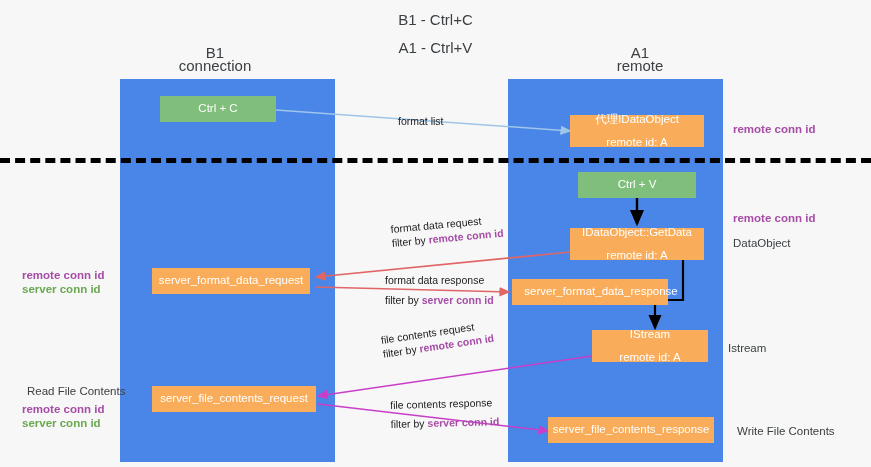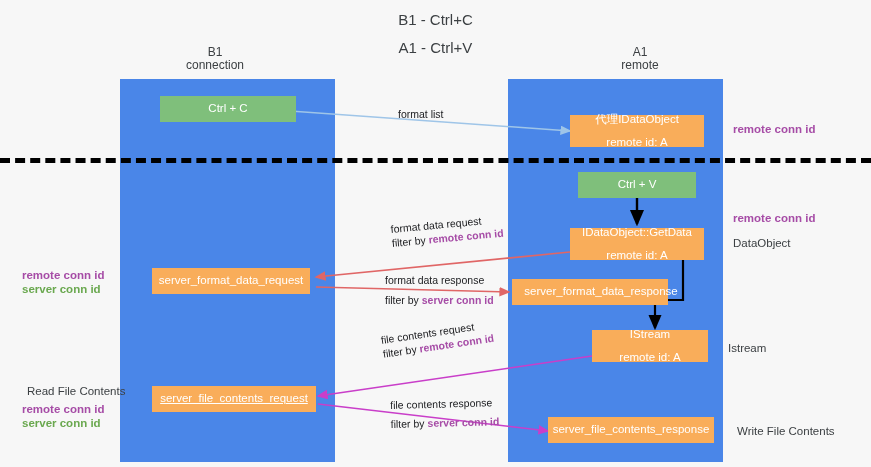--- a/index.html
+++ b/index.html
@@ -30,21 +30,21 @@
     text-align: center;
     font-size: 15px;
     line-height: 28px;
     color: #3c4043;
     white-space: pre-line;
   }
 
   
   .col-head {
     text-align: center;
-    font-size: 12px;
+    font-size: 15px;
     line-height: 13px;
     color: #3c4043;
     white-space: pre-line;
   }
   #head-b1 { left: 150px; top: 46px; width: 130px; }
   #head-a1 { left: 575px; top: 46px; width: 130px; }
 
   
   .lane {
     background: #4a86e8;
@@ -142,21 +142,21 @@
 
   <line x1="592" y1="356" x2="318" y2="396" stroke="#c93ec9" stroke-width="1.6" marker-end="url(#arw-magenta)"></line>
 
   <line x1="318" y1="404" x2="548" y2="431" stroke="#c93ec9" stroke-width="1.6" marker-end="url(#arw-magenta)"></line>
 
   <line x1="707" y1="344" x2="723" y2="344" stroke="#f9ad5a" stroke-width="0"></line>
 </svg>
 
 <div class="abs" id="separator"></div>
 
-<div class="abs node green" style="left:160px; top:96px; width:136px; height:26px;">
+<div class="abs node green" style="left:160px; top:96px; width:116px; height:26px;">
   <span>Ctrl + C</span>
 </div>
 
 <div class="abs node orange" style="left:570px; top:115px; width:134px; height:32px;">
   <span>代理IDataObject</span>
   <span class="l2">remote id: A</span>
 </div>
 
 <div class="abs node green" style="left:578px; top:172px; width:118px; height:26px;">
   <span>Ctrl + V</span>
@@ -173,29 +173,29 @@
 
 <div class="abs node orange" style="left:512px; top:279px; width:156px; height:26px;padding-left:26px;">
   <span>server_format_data_response</span>
 </div>
 
 <div class="abs node orange" style="left:592px; top:330px; width:116px; height:32px;">
   <span>IStream</span>
   <span class="l2">remote id: A</span>
 </div>
 
-<div class="abs node orange" style="left:152px; top:386px; width:164px; height:26px;text-decoration:underline;">
+<div class="abs node orange" style="left:152px; top:386px; width:164px; height:26px;">
   <span>server_file_contents_request</span>
 </div>
 
 <div class="abs node orange" style="left:548px; top:417px; width:166px; height:26px;">
   <span>server_file_contents_response</span>
 </div>
 
-<div class="abs edge-label" style="left:398px; top:107px;text-align:right;">
+<div class="abs edge-label" style="left:398px; top:114px;text-align:right;">
   <span>format list</span>
 </div>
 
 <div class="abs edge-label rot" style="left:390px; top:222px; transform: rotate(-5.3deg);">
   <div>format data request</div>
   <div>
     <span>filter by </span><span class="hl">remote conn id</span>
   </div>
 </div>
 

